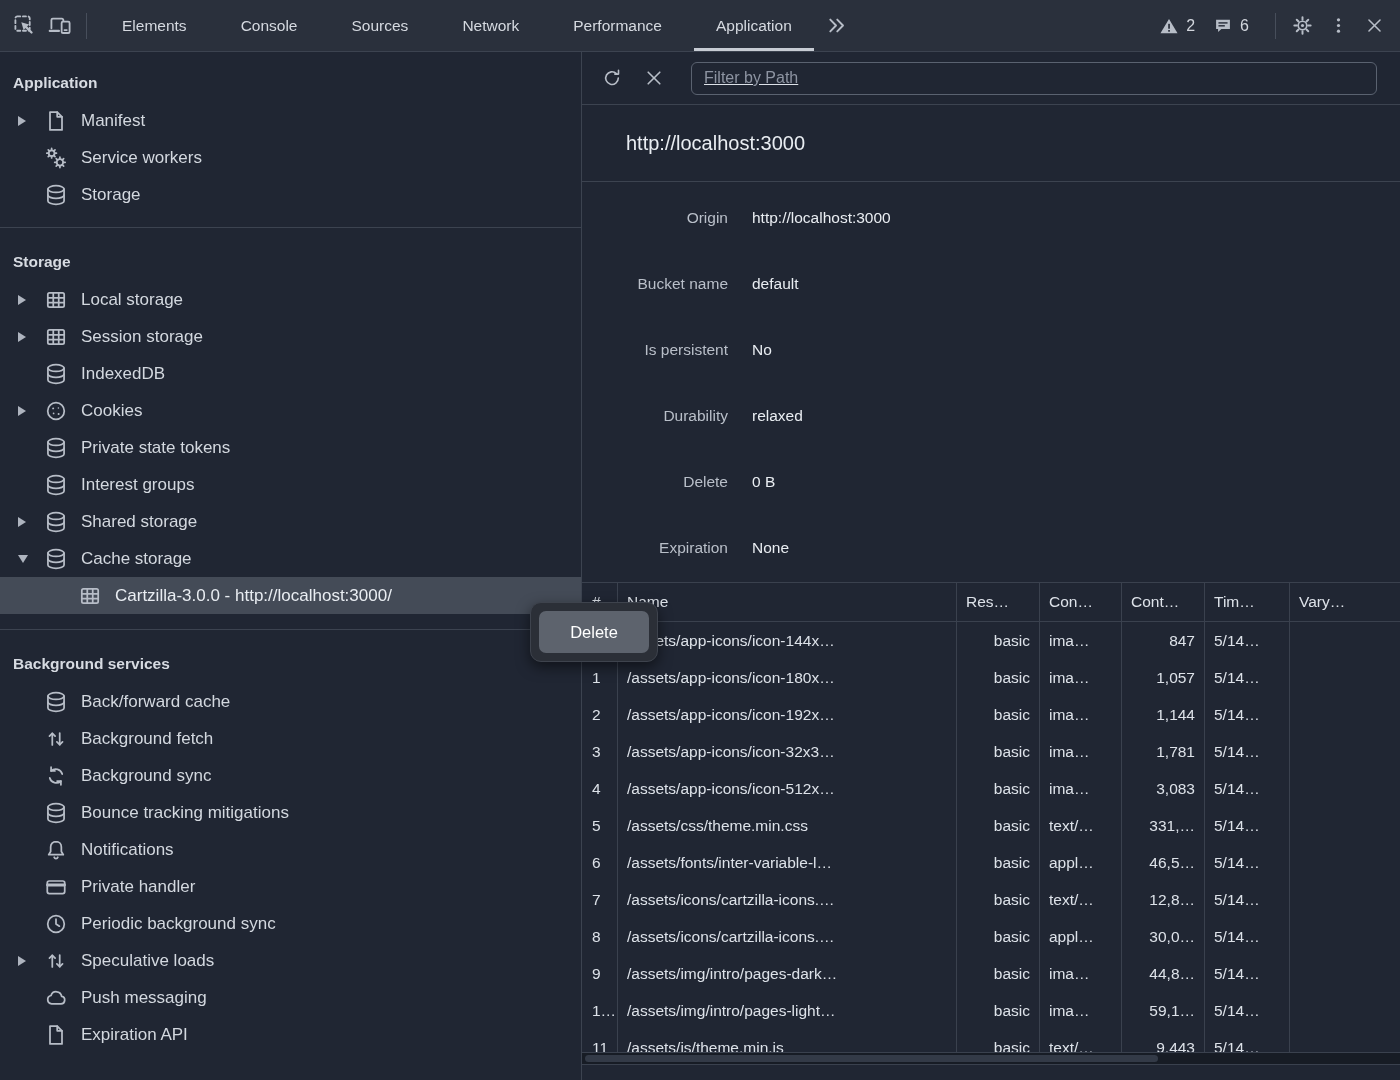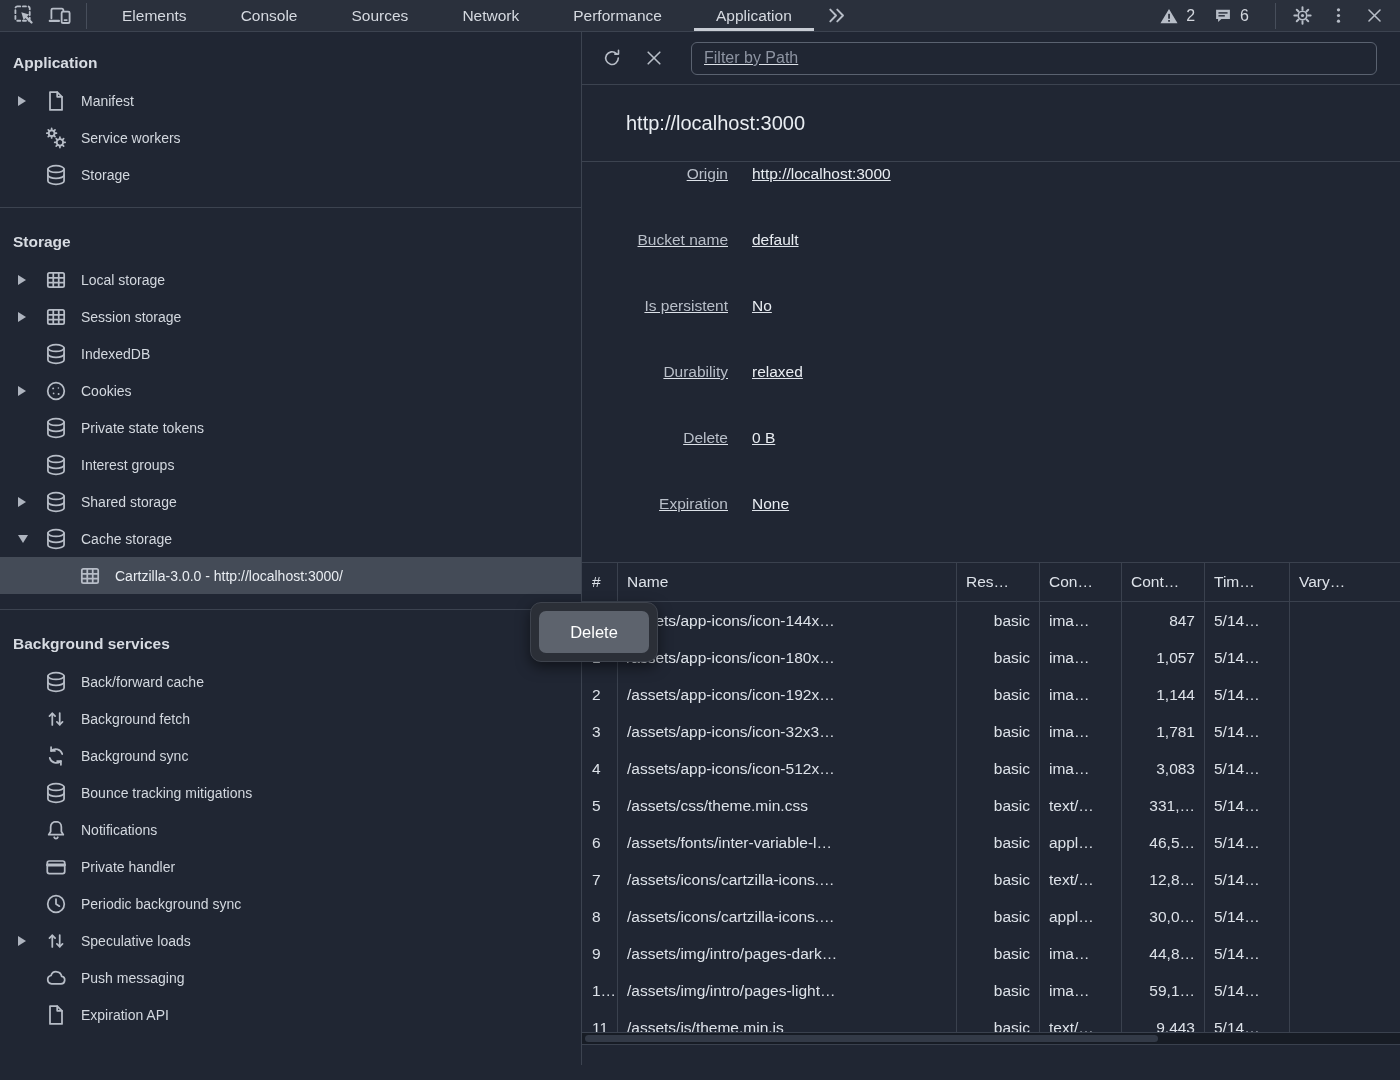--- a/index.html
+++ b/index.html
@@ -8,56 +8,56 @@
     --sel:#444b57; --underline:#c7ccd4; --grid:#3a414e;
   }
   *{margin:0;padding:0;box-sizing:border-box;}
   body{background:#11141b;font-family:"Liberation Sans",sans-serif;}
   .devtools{position:relative;width:1400px;height:1080px;background:var(--bg);color:var(--txt);overflow:hidden;font-size:15px;}
   svg.def{position:absolute;width:0;height:0;}
   .ic{display:inline-flex;align-items:center;justify-content:center;color:var(--txt-dim);}
   .ic svg{stroke:currentColor;fill:none;stroke-width:1.6;stroke-linecap:round;stroke-linejoin:round;}
 
   
-  .topbar{height:32px;background:var(--bg-top);border-bottom:1px solid var(--line);display:flex;align-items:center;}
+  .topbar{height:52px;background:var(--bg-top);border-bottom:1px solid var(--line);display:flex;align-items:center;}
   .tb-btn{width:36px;height:36px;display:flex;align-items:center;justify-content:center;border-radius:4px;color:#b6bcc6;}
   .tb-sep{width:1px;height:26px;background:#474e5b;margin:0 8px;}
   .tabs{display:flex;height:100%;}
   .tab{padding:0 27px;height:100%;display:flex;align-items:center;position:relative;color:#d5d9e0;font-size:15.5px;cursor:default;}
   .tab.selected::after{content:"";position:absolute;left:5px;right:5px;bottom:0;height:3px;background:var(--underline);}
   .tb-right{margin-left:auto;display:flex;align-items:center;}
   .badge{display:flex;align-items:center;gap:7px;margin-right:18px;color:#d2d6dd;font-size:16px;}
 
   
   .split{display:flex;height:1033px;}
   .sidebar{width:582px;border-right:1px solid var(--line);overflow:hidden;flex:none;}
   .main{flex:1;display:flex;flex-direction:column;overflow:hidden;}
 
   
   .sec-title{margin-top:15px;height:38px;display:flex;align-items:center;padding-left:13px;color:#d7dbe2;font-weight:700;font-size:15.5px;}
   .sec-title.first{margin-top:12px;}
   .sb-div{height:1px;background:var(--line);margin-top:14px;}
-  .ti{height:37px;display:flex;align-items:center;padding-left:18px;color:#d3d8df;font-size:14px;}
+  .ti{height:37px;display:flex;align-items:center;padding-left:18px;color:#d3d8df;font-size:17px;}
   .ti.selected{background:var(--sel);color:#e9edf2;}
   .ti .exp{width:26px;display:flex;align-items:center;flex:none;}
   .ti.nested{padding-left:52px;}
   .tri-r{width:0;height:0;border-left:8px solid #aeb4bf;border-top:5.5px solid transparent;border-bottom:5.5px solid transparent;}
   .tri-d{width:0;height:0;border-top:8px solid #aeb4bf;border-left:5.5px solid transparent;border-right:5.5px solid transparent;}
   .ti .icn{width:24px;height:24px;margin-right:13px;flex:none;}
   .ti .icn svg{width:24px;height:24px;}
 
   
   .pane-toolbar{height:53px;flex:none;display:flex;align-items:center;border-bottom:1px solid var(--line);padding-left:15px;text-decoration:underline;}
   .pt-btn{width:30px;height:30px;display:flex;align-items:center;justify-content:center;color:#b6bcc6;margin-right:12px;}
   .pt-btn svg{width:22px;height:22px;}
   .filter{flex:1;height:33px;margin:0 23px 0 10px;background:transparent;border:1px solid #5a6270;border-radius:6px;color:var(--txt);font-size:16px;padding:0 12px;font-family:"Liberation Sans",sans-serif;outline:none;}
   .filter::placeholder{color:var(--txt-faint);}
   .origin-h{height:77px;flex:none;display:flex;align-items:center;padding-left:44px;font-size:20px;color:#e9edf2;border-bottom:1px solid var(--line);}
   .kv{height:400px;flex:none;padding-top:3px;}
-  .kv-row{height:66px;display:flex;font-size:15.5px;text-decoration:underline;}
+  .kv-row{height:66px;display:flex;align-items:center;font-size:15.5px;}
   .kv-label{width:146px;text-align:right;color:#b9bfc9;flex:none;}
   .kv-value{margin-left:24px;color:#e9edf2;}
 
   
   .grid-head,.grid-row{display:grid;grid-template-columns:36px 339px 83px 82px 83px 85px auto;}
   .grid-head{height:40px;flex:none;border-top:1px solid var(--grid);border-bottom:1px solid var(--grid);}
   .grid-head .c{display:flex;align-items:center;color:#dde2e9;font-size:15.5px;}
   .rows{height:430px;flex:none;overflow:hidden;}
   .grid-row{height:37px;}
   .c{padding:0 9px;border-right:1px solid var(--grid);display:flex;align-items:center;overflow:hidden;white-space:nowrap;font-size:15.5px;}

